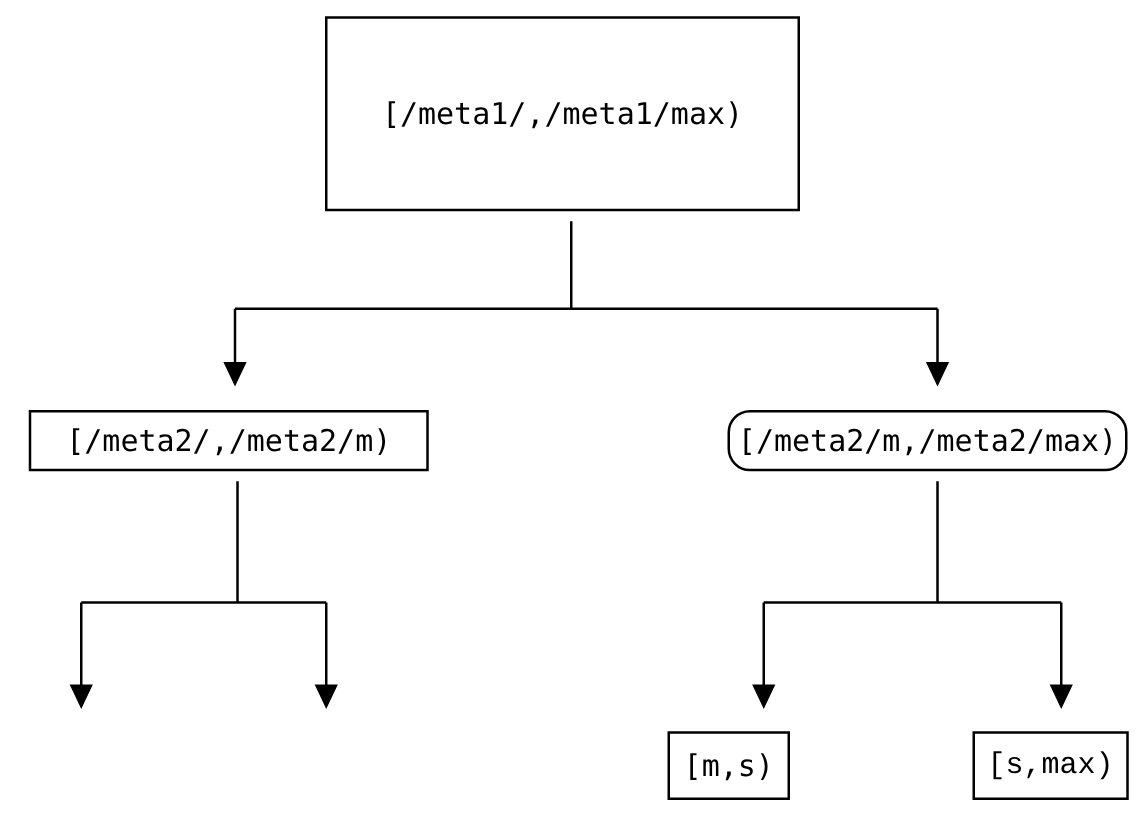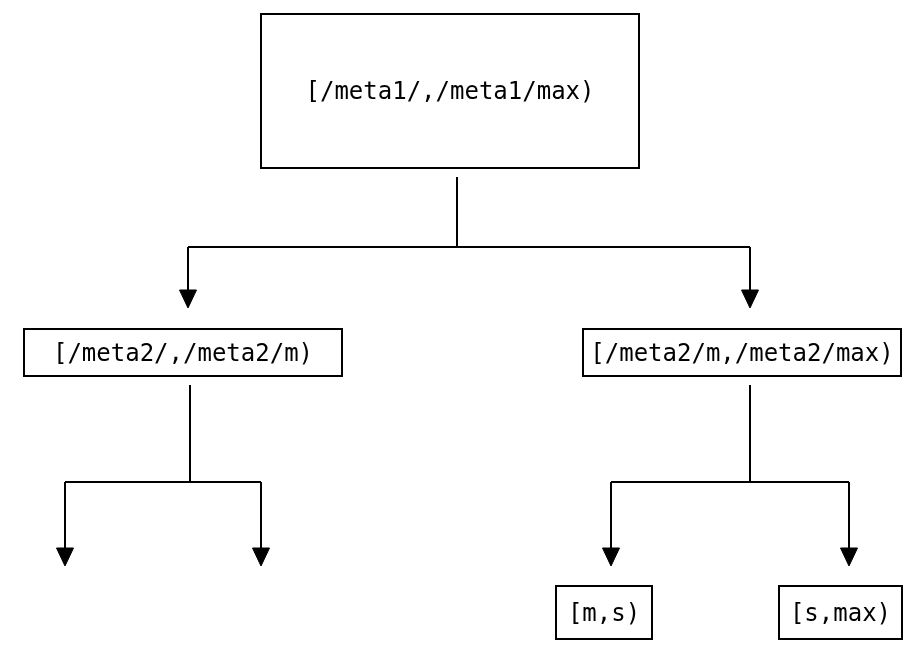--- a/index.html
+++ b/index.html
@@ -74,27 +74,27 @@
   </svg>
 
   <div class="node" style="left:260px; top:13px; width:380px; height:156px;">
     <span>[/meta1/,/meta1/max)</span>
   </div>
 
   <div class="node" style="left:23px; top:328px; width:320px; height:49px;">
     <span>[/meta2/,/meta2/m)</span>
   </div>
 
-  <div class="node" style="left:582px; top:328px; width:320px; height:49px;">
+  <div class="node" style="left:582px; top:328px; width:320px; height:49px;border-radius:18px;">
     <span>[/meta2/m,/meta2/max)</span>
   </div>
 
 
 
-  <div class="node" style="left:555px; top:585px; width:98px; height:55px;">
+  <div class="node" style="left:534px; top:585px; width:98px; height:55px;">
     <span>[m,s)</span>
   </div>
 
-  <div class="node" style="left:778px; top:585px; width:125px; height:55px;">
+  <div class="node" style="left:778px; top:585px; width:125px; height:55px;font-family:Liberation Mono, monospace;">
     <span>[s,max)</span>
   </div>
 
 </div>
 
 </body></html>

